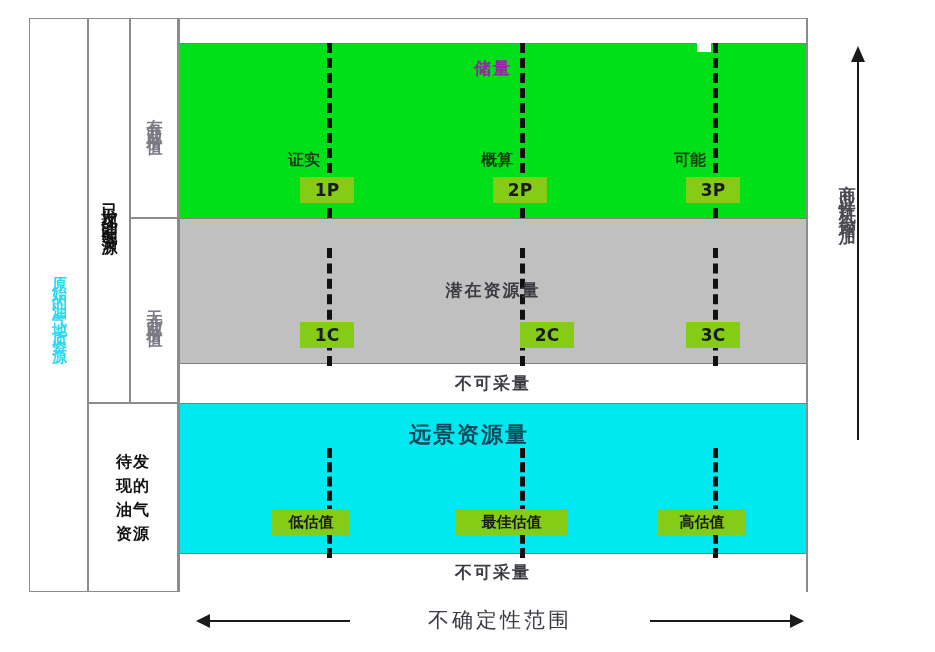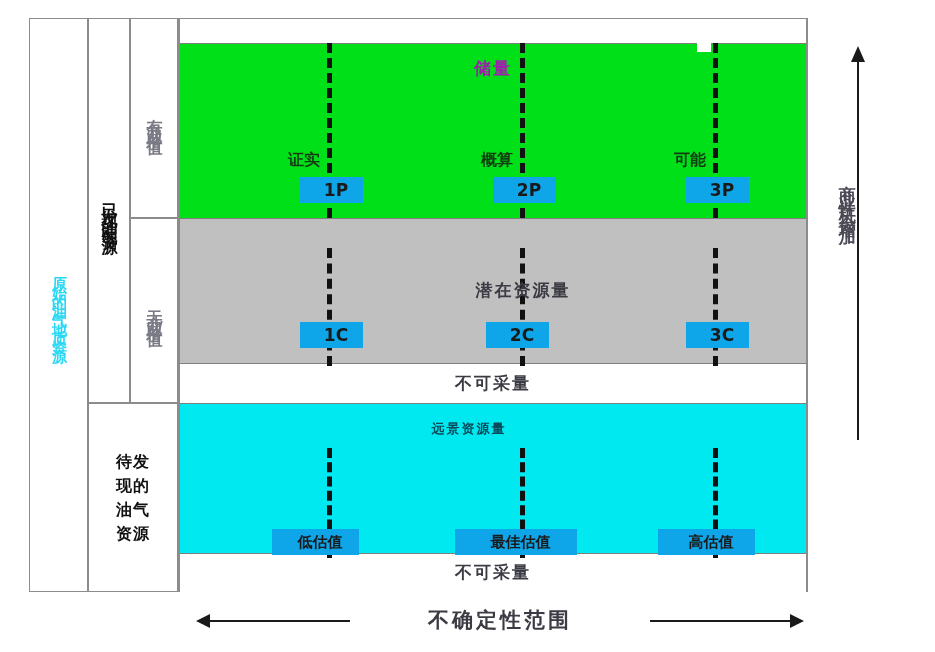--- a/index.html
+++ b/index.html
@@ -124,25 +124,25 @@
   .lbl-production {
     left: 178px; top: 22px; width: 630px;
     font-size: 18px; color: #1a1a1a; letter-spacing: 8px;
   }
   .lbl-reserves {
     left: 178px; top: 57px; width: 630px;
     font-size: 17px; color: #a21caf; letter-spacing: 2px;
   }
   .lbl-contingent {
     left: 178px; top: 279px; width: 630px;
-    font-size: 17px; color: #3b3b44; letter-spacing: 2px; margin-left: 30px;
+    font-size: 17px; color: #3b3b44; letter-spacing: 2px;
   }
   .lbl-prospective {
     left: 178px; top: 420px; width: 582px;
-    font-size: 13px; color: #0a4a5a; letter-spacing: 2px;
+    font-size: 22px; color: #0a4a5a; letter-spacing: 2px;
   }
   .lbl-unrec1 {
     left: 178px; top: 372px; width: 630px;
     font-size: 17px; color: #3b3b44; letter-spacing: 2px;
   }
   .lbl-unrec2 {
     left: 178px; top: 561px; width: 630px;
     font-size: 17px; color: #3b3b44; letter-spacing: 2px;
   }
 
@@ -159,31 +159,30 @@
     font-size: 16px;
     font-weight: bold;
     color: #123d12;
     white-space: nowrap;
     text-align: right;
   }
 
   
   .est-box {
     position: absolute;
-    background: #0ea5e9;
+    background: #84cc16;
     display: flex;
     align-items: center;
     justify-content: center;
     font-weight: bold;
     color: #1a1a1a;
     white-space: nowrap;
-    padding-left: 9px;
   }
   .est-box.code { font-size: 17px; height: 26px; width: 54px; }
-  .est-box.cn   { font-size: 15px; height: 26px; margin-top: 20px; }
+  .est-box.cn   { font-size: 15px; height: 26px; }
 
   
   .right-arrow-line {
     left: 857px; top: 60px; width: 0; height: 380px;
     border-left: 2px solid #1a1a1a;
   }
   .right-arrow-head {
     left: 851px; top: 46px;
     width: 0; height: 0;
     border-left: 7px solid transparent;
@@ -222,21 +221,21 @@
     left: 790px; top: 614px;
     width: 0; height: 0;
     border-top: 7px solid transparent;
     border-bottom: 7px solid transparent;
     border-left: 14px solid #1a1a1a;
   }
   .bot-text {
     left: 380px; top: 606px; width: 240px;
     text-align: center;
     font-size: 21px;
-    font-weight: bold;
+    font-weight: normal;
     color: #3b3b44;
     letter-spacing: 3px;
     white-space: nowrap;
   }
 </style>
 </head>
 <body>
 
 <div id="stage">
 
@@ -290,21 +289,21 @@
 
   <div class="cat-label" style="left:250px; top:150px; width:70px;">证实</div>
   <div class="cat-label" style="left:443px; top:150px; width:70px;text-align:right;">概算</div>
   <div class="cat-label" style="left:636px; top:150px; width:70px;">可能</div>
 
   <div class="est-box code" style="left:300px; top:177px;">1P</div>
   <div class="est-box code" style="left:493px; top:177px;">2P</div>
   <div class="est-box code" style="left:686px; top:177px;">3P</div>
 
   <div class="est-box code" style="left:300px; top:322px;">1C</div>
-  <div class="est-box code" style="left:486px; top:322px;">2C</div>
+  <div class="est-box code" style="left:520px; top:322px;">2C</div>
   <div class="est-box code" style="left:686px; top:322px;">3C</div>
 
   <div class="est-box cn" style="left:272px; top:509px; width:78px;">低估值</div>
   <div class="est-box cn" style="left:455px; top:509px; width:113px;">最佳估值</div>
   <div class="est-box cn" style="left:658px; top:509px; width:88px;">高估值</div>
 
   <div class="abs right-arrow-line"></div>
   <div class="abs right-arrow-head"></div>
   <div class="abs right-arrow-text">
     <span class="vtext">商业性机会增加</span>

